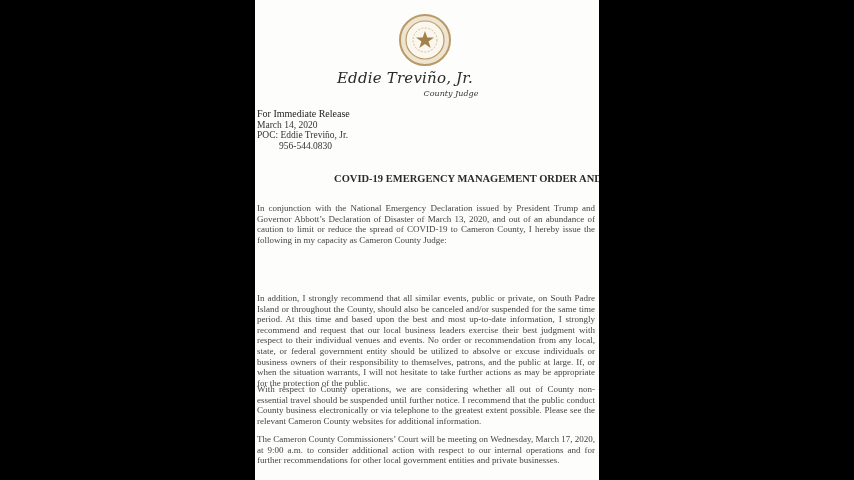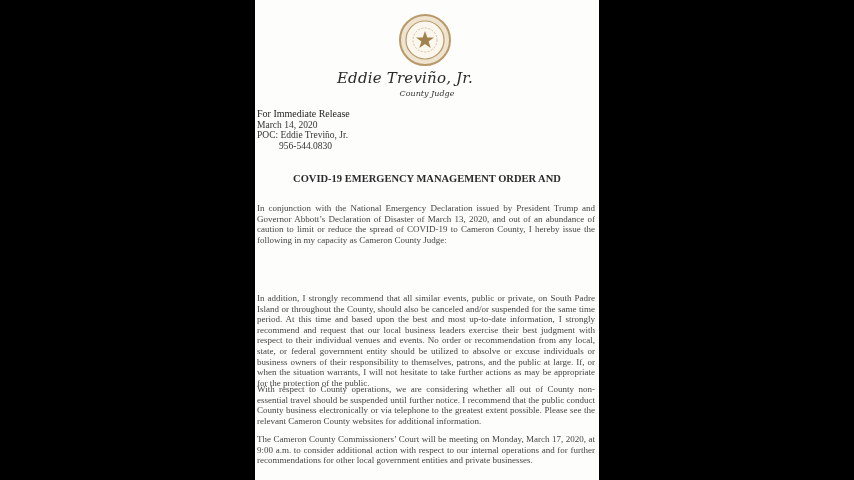--- a/index.html
+++ b/index.html
@@ -14,30 +14,30 @@
   .seal {
     position: absolute; left: 144px; top: 14px; width: 52px; height: 52px;
   }
   .name {
     position: absolute; left: 0; width: 300px; top: 69px; text-align: center;
     font-family: "DejaVu Serif", serif; font-style: italic; font-size: 15px; color: #2a2a2a;
     letter-spacing: 0.2px;
   }
   .title-role {
     position: absolute; left: 0; width: 344px; top: 89px; text-align: center;
-    font-family: "DejaVu Serif", serif; font-style: italic; font-size: 8px; color: #333;
+    font-family: "DejaVu Serif", serif; font-style: italic; font-size: 8px; color: #333; padding-left: 24px;
   }
   .release {
     position: absolute; left: 2px; top: 109px; font-size: 9.5px; line-height: 10.5px; color: #333;
   }
   .release .head { font-weight: normal; font-size: 10px; color: #222; }
   .release .phone { padding-left: 22px; }
   .doc-title {
     position: absolute; left: 0; width: 344px; top: 173px; text-align: center;
-    font-weight: bold; font-size: 10.5px; line-height: 12.5px; color: #2a2a2a;
+    font-weight: bold; font-size: 10.5px; line-height: 12.5px; color: #2a2a2a; padding-left: 41px;
   }
   .para {
     position: absolute; left: 2px; width: 338px; font-size: 9px; line-height: 10.6px; color: #444;
     text-align: justify;
   }
   .p1 { top: 203px; }
   .p2 { top: 255px; }
   .p3 { top: 293px; }
   .p4 { top: 384px; }
   .p5 { top: 434px; }
@@ -63,14 +63,14 @@
     <div class="phone">956-544.0830</div>
   </div>
 
   <div class="doc-title">
     <div>COVID-19 EMERGENCY MANAGEMENT ORDER AND</div>
   </div>
 
   <div class="para p1">In conjunction with the National Emergency Declaration issued by President Trump and Governor Abbott’s Declaration of Disaster of March 13, 2020, and out of an abundance of caution to limit or reduce the spread of COVID-19 to Cameron County, I hereby issue the following in my capacity as Cameron County Judge:</div>
   <div class="para p3">In addition, I strongly recommend that all similar events, public or private, on South Padre Island or throughout the County, should also be canceled and/or suspended for the same time period. At this time and based upon the best and most up-to-date information, I strongly recommend and request that our local business leaders exercise their best judgment with respect to their individual venues and events.  No order or recommendation from any local, state, or federal government entity should be utilized to absolve or excuse individuals or business owners of their responsibility to themselves, patrons, and the public at large. If, or when the situation warrants, I will not hesitate to take further actions as may be appropriate for the protection of the public.</div>
   <div class="para p4">With respect to County operations, we are considering whether all out of County non-essential travel should be suspended until further notice.  I recommend that the public conduct County business electronically or via telephone to the greatest extent possible. Please see the relevant Cameron County websites for additional information.</div>
-  <div class="para p5">The Cameron County Commissioners’ Court will be meeting on Monday, March 17, 2020, at 9:00 a.m. to consider additional action with respect to our internal operations and for further recommendations for other local government entities and private businesses.</div>
+  <div class="para p5">The Cameron County Commissioners’ Court will be meeting on Wednesday, March 17, 2020, at 9:00 a.m. to consider additional action with respect to our internal operations and for further recommendations for other local government entities and private businesses.</div>
 </div>
 
 </body></html>

